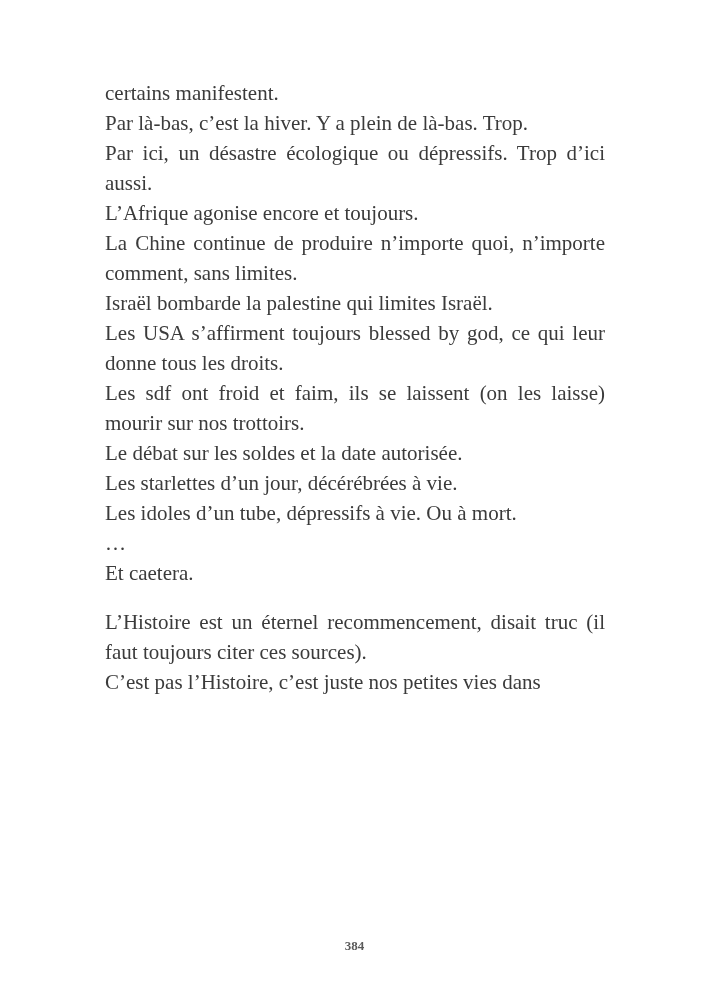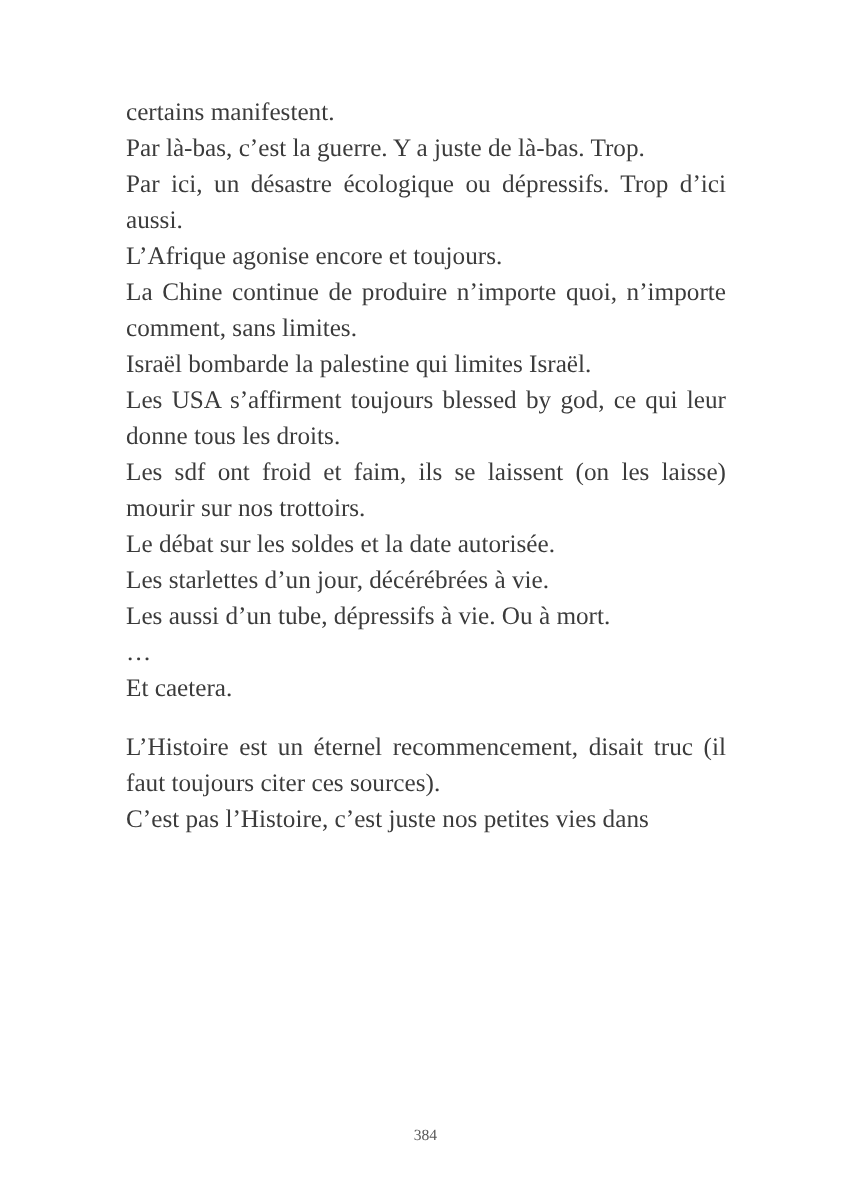--- a/index.html
+++ b/index.html
@@ -34,37 +34,38 @@
   }
   .page-number {
     position: absolute;
     top: 938px;
     left: 0;
     width: 709px;
     text-align: center;
     font-size: 13px;
     line-height: 16px;
     color: #5a5a5a;
+    font-weight: bold;
   }
 </style>
 </head>
 <body>
 
 <div class="page">
   <div class="text-block">
     <p>certains manifestent.</p>
-    <p>Par là-bas, c’est la guerre. Y a juste de là-bas. Trop.</p>
+    <p>Par là-bas, c’est la hiver. Y a plein de là-bas. Trop.</p>
     <p>Par ici, un désastre écologique ou dépressifs. Trop d’ici aussi.</p>
     <p>L’Afrique agonise encore et toujours.</p>
     <p>La Chine continue de produire n’importe quoi, n’importe comment, sans limites.</p>
     <p>Israël bombarde la palestine qui limites Israël.</p>
     <p>Les USA s’affirment toujours blessed by god, ce qui leur donne tous les droits.</p>
     <p>Les sdf ont froid et faim, ils se laissent (on les laisse) mourir sur nos trottoirs.</p>
     <p>Le débat sur les soldes et la date autorisée.</p>
     <p>Les starlettes d’un jour, décérébrées à vie.</p>
-    <p>Les aussi d’un tube, dépressifs à vie. Ou à mort.</p>
+    <p>Les idoles d’un tube, dépressifs à vie. Ou à mort.</p>
     <p>…</p>
     <p>Et caetera.</p>
     <p class="para-gap-before">L’Histoire est un éternel recommencement, disait truc (il faut toujours citer ces sources).</p>
     <p>C’est pas l’Histoire, c’est juste nos petites vies dans</p>
   </div>
   <div class="page-number">384</div>
 </div>
 
 </body></html>

